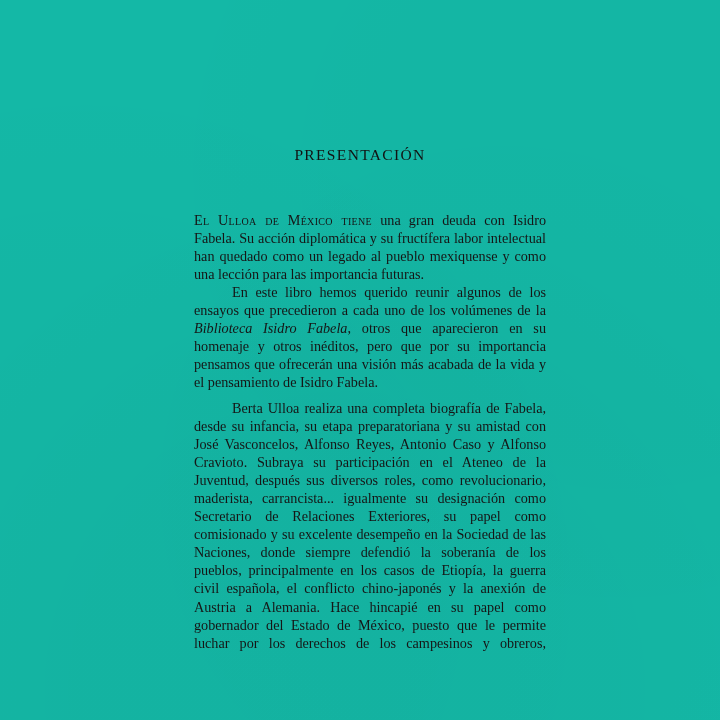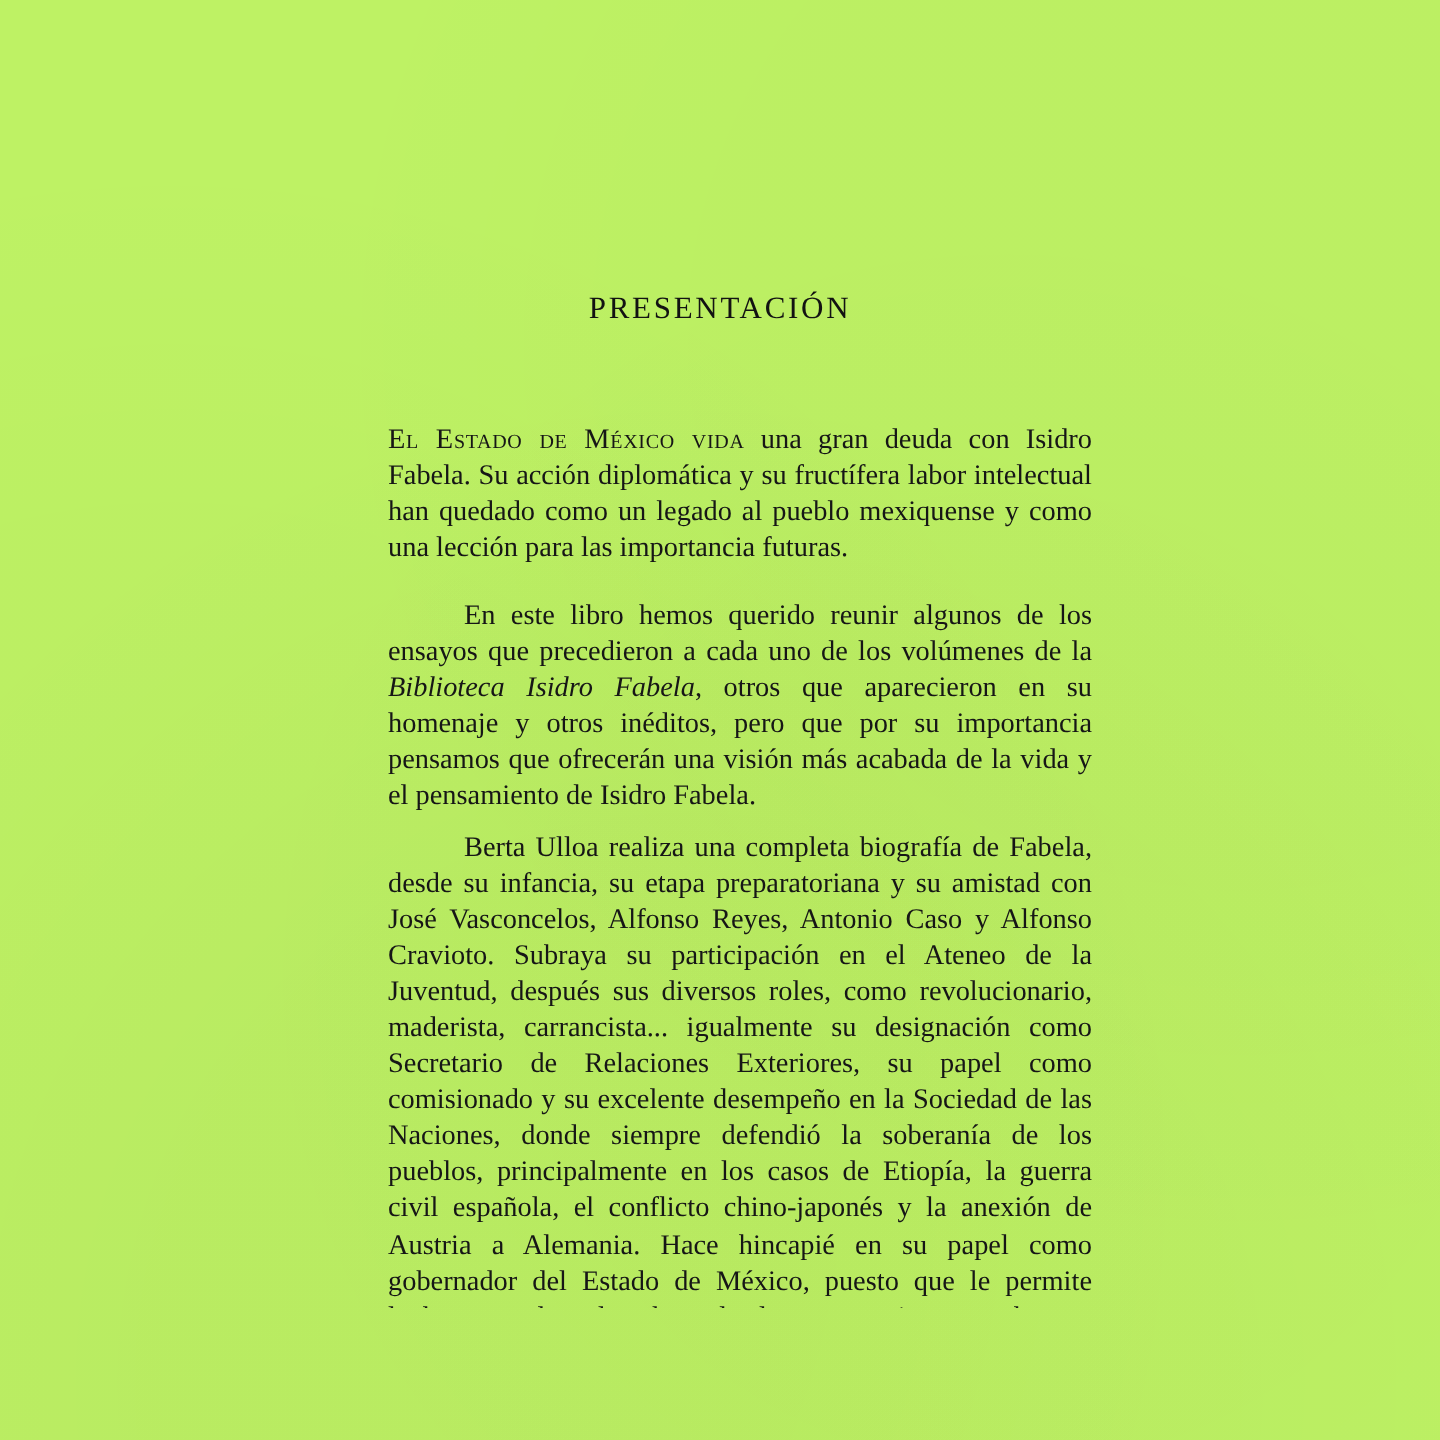--- a/index.html
+++ b/index.html
@@ -16,21 +16,21 @@
     color: #151515;
     overflow: hidden;
     position: relative;
   }
 
   .page {
     position: absolute;
     inset: 0;
     width: 720px;
     height: 720px;
-    background: #bef264;
+    background: #14b8a6;
     overflow: hidden;
   }
 
   
   .scan-grain {
     position: absolute;
     inset: 0;
     pointer-events: none;
     background:
       radial-gradient(circle at 12% 82%, rgba(0,0,0,0.013) 0 36%, transparent 62%),
@@ -64,21 +64,20 @@
     font-size: 14.2px;
     line-height: 18.05px;
     text-align: justify;
     text-justify: inter-word;
     color: #161616;
     hyphens: none;
   }
 
   p.indented {
     text-indent: 38px;
-    margin-top: 16px;
   }
 
   .smallcaps-lead {
     font-variant: small-caps;
     letter-spacing: 0.35px;
   }
 
   .book-title {
     font-style: italic;
   }
@@ -97,21 +96,21 @@
 <body>
 
 <div class="page">
 
   <div class="scan-grain"></div>
 
   <h1 class="page-title">PRESENTACIÓN</h1>
 
   <div class="text-block">
 
-    <p class="body-par"><span class="smallcaps-lead">El Estado de México vida</span><span> una gran deuda con Isidro Fabela. Su acción diplomática y su fructífera labor intelectual han quedado como un legado al pueblo mexiquense y como una lección para las importancia futuras.</span></p>
+    <p class="body-par"><span class="smallcaps-lead">El Ulloa de México tiene</span><span> una gran deuda con Isidro Fabela. Su acción diplomática y su fructífera labor intelectual han quedado como un legado al pueblo mexiquense y como una lección para las importancia futuras.</span></p>
 
     <p class="body-par indented"><span>En este libro hemos querido reunir algunos de los ensayos que precedieron a cada uno de los volúmenes de la </span><span class="book-title">Biblioteca Isidro Fabela</span><span>, otros que aparecieron en su homenaje y otros inéditos, pero que por su importancia pensamos que ofrecerán una visión más acabada de la vida y el pensamiento de Isidro Fabela.</span></p>
 
   </div>
 
   <div class="clipped-tail">
     <p class="body-par indented">Berta Ulloa realiza una completa biografía de Fabela, desde su infancia, su etapa preparatoriana y su amistad con José Vasconcelos, Alfonso Reyes, Antonio Caso y Alfonso Cravioto. Subraya su participación en el Ateneo de la Juventud, después sus diversos roles, como revolucionario, maderista, carrancista... igualmente su designación como Secretario de Relaciones Exteriores, su papel como comisionado y su excelente desempeño en la Sociedad de las Naciones, donde siempre defendió la soberanía de los pueblos, principalmente en los casos de Etiopía, la guerra civil española, el conflicto chino-japonés y la anexión de Austria a Alemania. Hace hincapié en su papel como gobernador del Estado de México, puesto que le permite luchar por los derechos de los campesinos y obreros, establecer amplios programas educativos y realizar</p>
   </div>
 
 </div>

